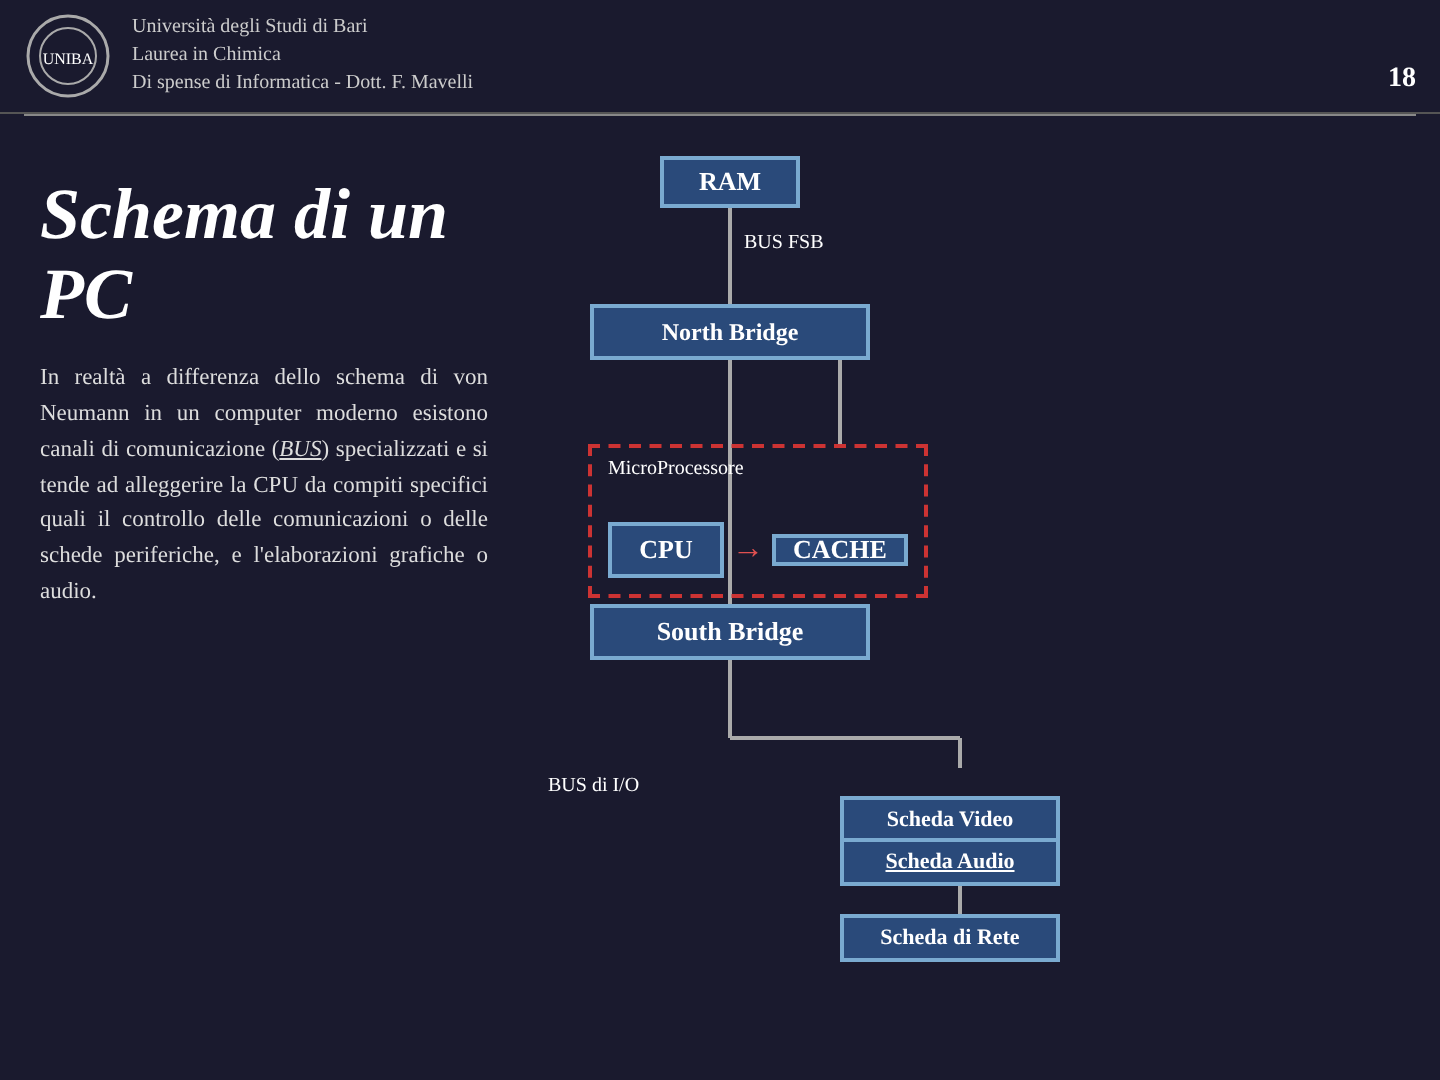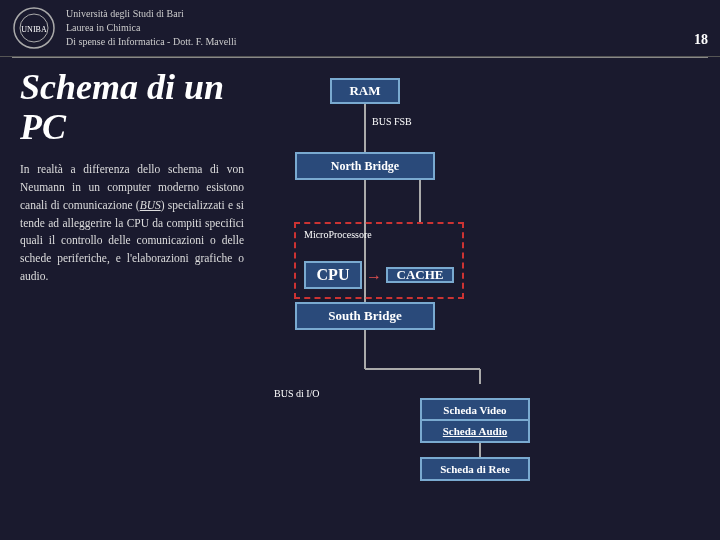--- a/index.html
+++ b/index.html
@@ -64,20 +64,21 @@
       padding-right: 16px;
     }
 
     .slide-title {
       font-size: 36px;
       font-weight: bold;
       color: #fff;
       font-style: italic;
       margin-bottom: 14px;
       line-height: 1.1;
+      margin-top: 20px;
     }
 
     .body-text {
       font-size: 11.5px;
       line-height: 1.55;
       color: #ddd;
       text-align: justify;
     }
 
     .body-text em {
@@ -181,21 +182,21 @@
       <div style="position:absolute; left:112px; top:42px; font-size:10px; color:#fff; white-space:nowrap;">BUS FSB</div>
 
       <div class="box" style="left:35px; top:78px; width:140px; height:28px; font-size:12px;">
         <span>North Bridge</span>
       </div>
 
       <div style="position:absolute; left:34px; top:148px; border:2px dashed #cc3333; padding:5px 8px 8px 8px;">
         <div style="font-size:10px; color:#fff; margin-bottom:21px;">MicroProcessore</div>
         <div style="display:flex; align-items:center; gap:4px;">
 
-          <div class="box" style="position:relative; width:58px; height:28px; font-size:16px;">
+          <div class="box" style="position:relative; width:58px; height:28px; font-size:13px;">
             <span>CPU</span>
           </div>
 
           <div style="color:#e05050; font-size:16px; font-weight:bold;">→</div>
 
           <div class="box" style="position:relative; width:68px; height:16px; font-size:13px;">
             <span>CACHE</span>
           </div>
         </div>
       </div>

